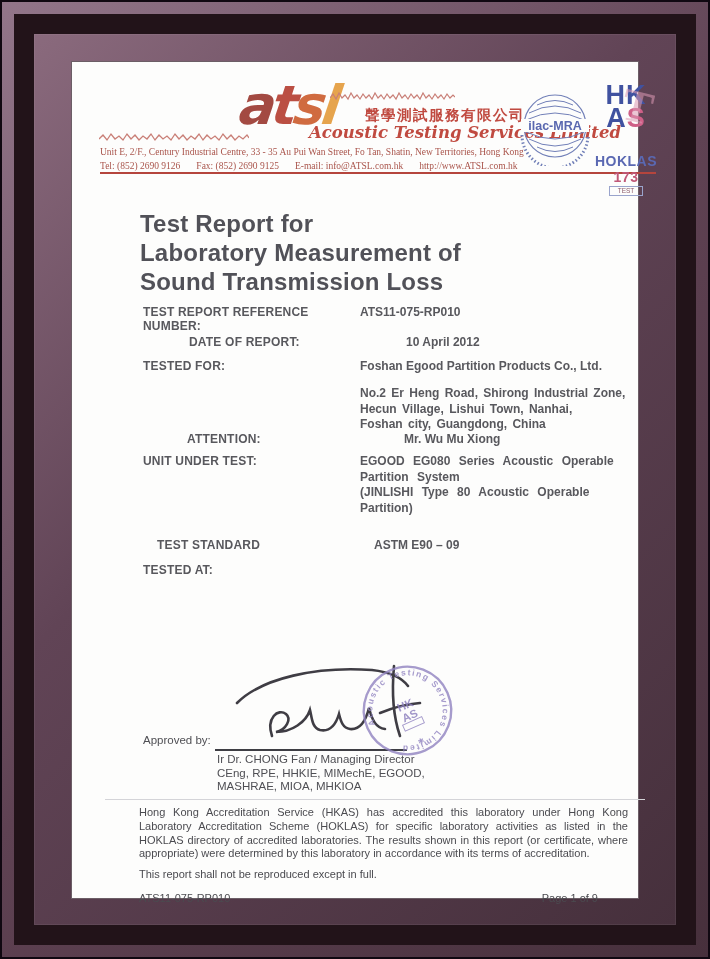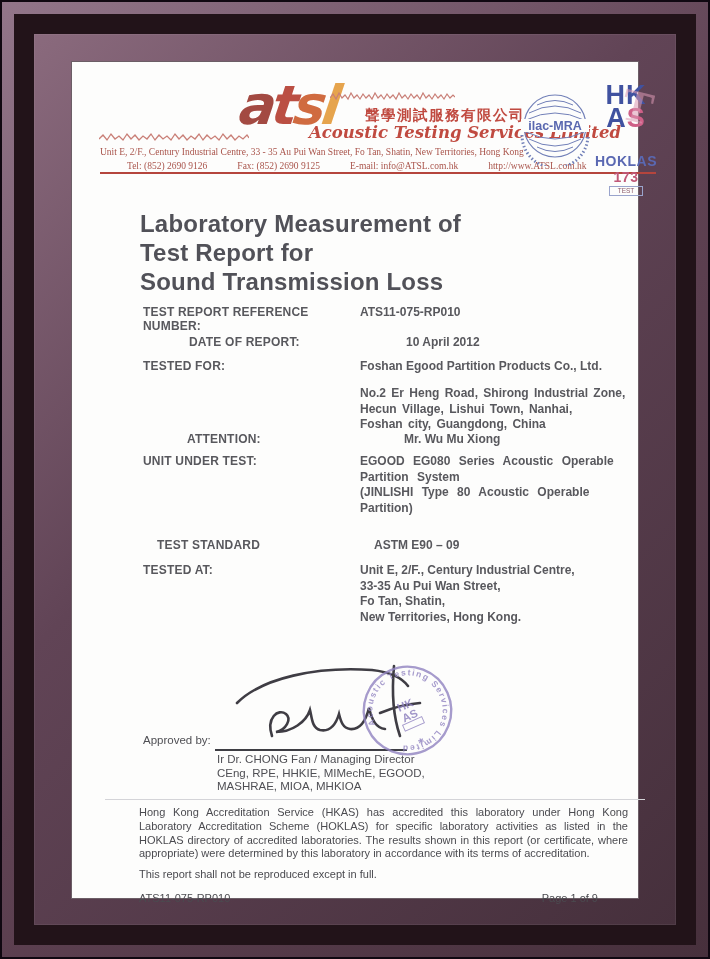--- a/index.html
+++ b/index.html
@@ -35,22 +35,22 @@
   }
   #en-name {
     position:absolute; left:237px; top:61px; font-family:"DejaVu Serif", serif;
     font-weight:bold; font-style:italic; font-size:16.5px; color:#c04a40;
   }
   #hdr-address {
     position:absolute; left:28px; top:85px; font-family:"Liberation Serif", serif;
     font-size:9.5px; color:#a9544b; white-space:nowrap;
   }
   #hdr-contact {
-    position:absolute; left:28px; top:99px; display:flex; gap:30px;
-    font-family:"Liberation Serif", serif; font-size:9.5px; color:#a9544b; white-space:nowrap;margin-left:27px;
+    position:absolute; left:28px; top:99px; display:flex; gap:16px;
+    font-family:"Liberation Serif", serif; font-size:9.5px; color:#a9544b; white-space:nowrap;
   }
   #hdr-rule { position:absolute; left:28px; top:110px; width:556px; height:2px; background:#b5453d; }
   #ilac-logo { position:absolute; left:446px; top:28px; }
   #hkas-logo { position:absolute; left:517px; top:22px; width:74px; text-align:center; }
   #hkas-logo .big {
     font-size:27px; font-weight:bold; line-height:23px; letter-spacing:1px;
     color:#4052a0; position:relative; z-index:1;
   }
   #hkas-logo .big .s { color:#cf6088; }
   #hkas-swoosh {
@@ -150,22 +150,22 @@
           <div class="big">HK</div>
           <div class="big"><span>A</span><span class="s">S</span></div>
           <div id="hoklas-label">
             <span>HOKLAS</span> <span class="n173">173</span>
           </div>
           <div id="hoklas-test">TEST</div>
         </div>
       </div>
 
       <div id="report-title">
+        <div>Test Report for</div>
         <div>Laboratory Measurement of</div>
-        <div>Test Report for</div>
         <div>Sound Transmission Loss</div>
       </div>
 
       <div class="field-row r0">
         <div class="field-label">TEST REPORT REFERENCE NUMBER:</div>
         <div class="field-value">ATS11-075-RP010</div>
       </div>
       <div class="field-row r1">
         <div class="field-label">DATE OF REPORT:</div>
         <div class="field-value">10 April 2012</div>
@@ -190,24 +190,20 @@
 Partition System
 (JINLISHI Type 80 Acoustic Operable
 Partition)</div>
       </div>
       <div class="field-row r6">
         <div class="field-label">TEST STANDARD</div>
         <div class="field-value">ASTM E90 – 09</div>
       </div>
       <div class="field-row r7">
         <div class="field-label">TESTED AT:</div>
-        <div class="field-value multi">Unit E, 2/F., Century Industrial Centre,
-33-35 Au Pui Wan Street,
-Fo Tan, Shatin,
-New Territories, Hong Kong.</div>
       </div>
 
       <svg id="signature" width="240" height="95" viewBox="0 0 240 95">
         <g fill="none" stroke="#3f3d44" stroke-width="2.6" stroke-linecap="round">
           <path d="M15,45 C40,20 95,8 150,12 C168,14 180,20 186,28"></path>
           <path d="M50,78 C44,60 56,50 64,56 C70,61 64,72 54,74 C70,74 84,64 88,52 C90,60 90,70 98,72 C108,74 114,66 117,56 C119,64 121,70 128,71 C138,72 144,62 147,50 C150,62 154,70 163,71"></path>
           <path d="M172,8 C170,30 170,55 178,78"></path>
           <path d="M158,55 C170,50 186,46 198,45"></path>
         </g>
       </svg>

